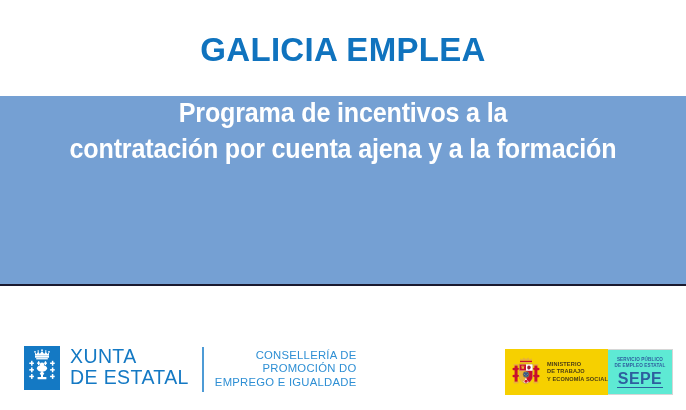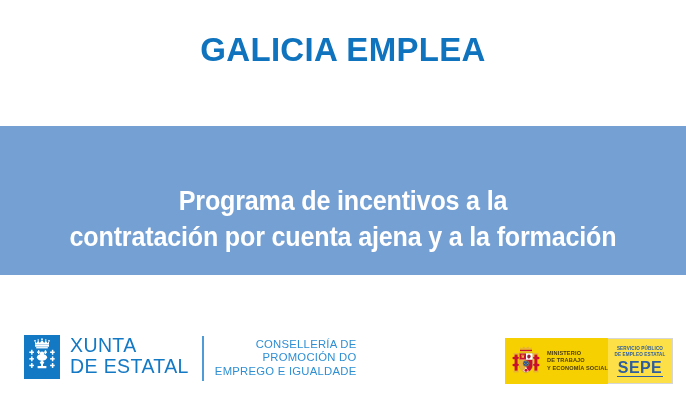--- a/index.html
+++ b/index.html
@@ -43,44 +43,42 @@
   .band {
     position: absolute;
     left: 0;
     top: 96px;
     width: 686px;
     height: 191px;
     background: #75A0D3;
     box-sizing: border-box;
     border-bottom: 3px solid #1A1A2E;
     display: flex;
-    align-items: center;
     justify-content: center;
-    margin-top: 30px;
   }
   .band-text {
     width: 660px;
     text-align: center;
     color: #ffffff;
     font-weight: bold;
     font-size: 27px;
     line-height: 1.32;
     transform: scaleX(0.93);
     letter-spacing: -0.2px;
   }
   .band-line {
     display: block;
     white-space: nowrap;
   }
 
   
   .footer {
     position: absolute;
     left: 0;
-    top: 275px;
+    top: 286px;
     width: 686px;
     height: 121px;
     background: #ffffff;
   }
 
   
   .xunta-block {
     position: absolute;
     left: 24px;
     top: 59px;
@@ -158,21 +156,21 @@
     font-size: 5.6px;
     line-height: 7.2px;
     font-weight: bold;
     letter-spacing: 0.15px;
     white-space: nowrap;
   }
   .ministerio-text span { display: block; }
 
   .sepe {
     width: 65px;
-    background: #fde047;
+    background: #5eead4;
     border: 1px solid #D6D6D6;
     border-left: none;
     box-sizing: border-box;
     display: flex;
     flex-direction: column;
     align-items: center;
     justify-content: center;
     padding-top: 1px;
   }
   .sepe-small {

